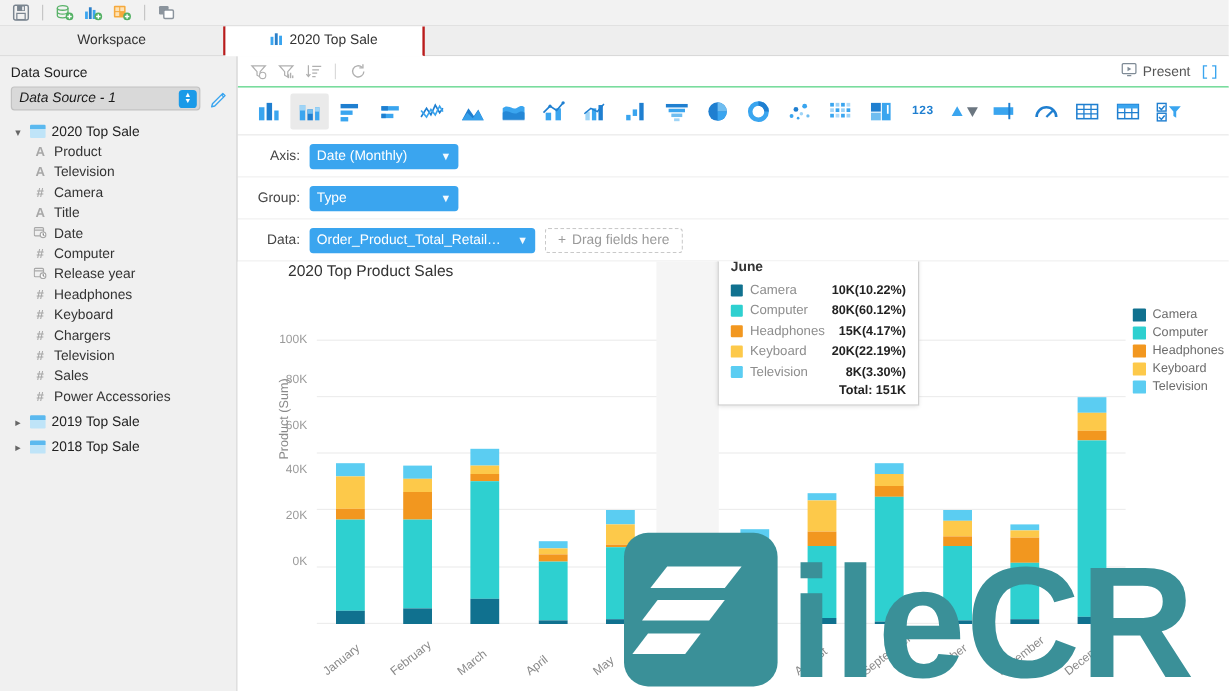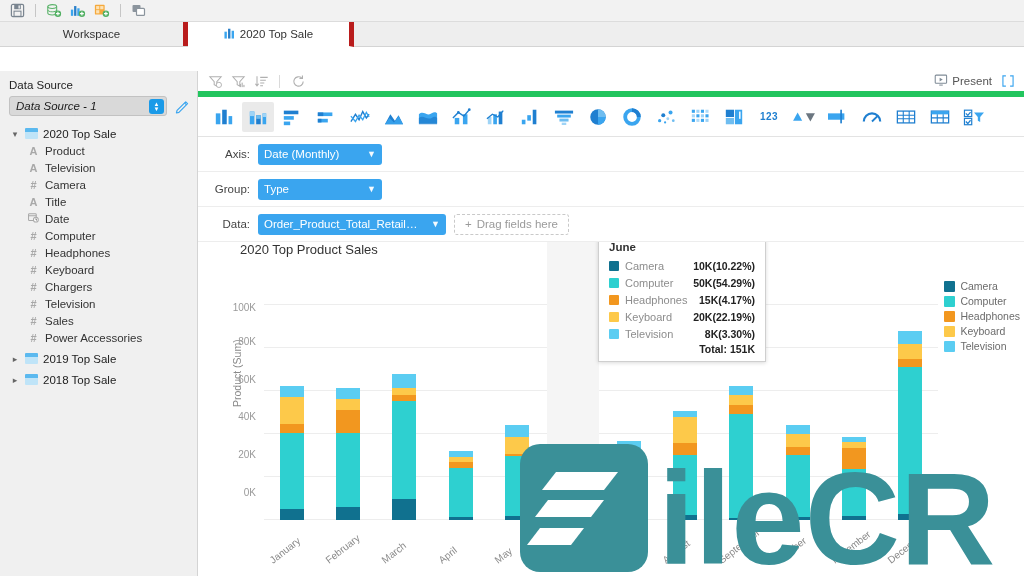--- a/index.html
+++ b/index.html
@@ -28,28 +28,28 @@
   .tb-sep { width: 1px; height: 13px; background: #c6c6c6; margin: 0 5px; }
 
   
   .tabrow {
     height: 25px; background: #eeeeee; border-bottom: 1px solid #d4d4d4;
     display: flex; align-items: stretch; flex: 0 0 25px;
   }
   .tab {
     display: flex; align-items: center; justify-content: center; gap: 5px;
     font-size: 11.5px; color: #333;
-    border-right: 5px solid #b91c1c;
+    border-right: 2px solid #b91c1c;
     cursor: pointer; background: #eeeeee;
   }
   .tab.workspace { width: 188px; }
   .tab.doc { width: 166px; background: #ffffff; border-bottom: 1px solid #ffffff; margin-bottom: -1px; }
 
   
-  .body { flex: 1 1 auto; display: flex; min-height: 0; margin-top: 24px; }
+  .body { flex: 1 1 auto; display: flex; min-height: 0; }
 
   
   .sidebar {
     width: 198px; background: #f0f0f0;
     border-right: 1px solid #d4d4d4;
     display: flex; flex-direction: column; flex: 0 0 198px;
     position: relative;
   }
   .ds-title { font-size: 11.5px; color: #222; padding: 8px 0 5px 9px; font-weight: 400; }
   .ds-row { display: flex; align-items: center; padding: 0 6px 0 9px; gap: 6px; font-style: italic; }
@@ -80,21 +80,21 @@
   }
   .field { display: flex; align-items: center; height: 17px; padding-left: 28px; gap: 6px; cursor: pointer; }
   .f-ico { width: 11px; color: #a8a8a8; font-size: 11px; text-align: center; flex: 0 0 11px; font-weight: 600; }
   .f-ico.date { font-size: 9px; }
   .f-lbl { color: #333; }
 
   
   .main { flex: 1 1 auto; display: flex; flex-direction: column; background: #fff; min-width: 0; }
 
   .chart-toolbar-1 {
-    height: 26px; border-bottom: 6px solid #22c55e; display: flex; align-items: center;
+    height: 26px; border-bottom: 1px solid #22c55e; display: flex; align-items: center;
     padding: 0 7px; gap: 3px; flex: 0 0 26px; background: #fff;
   }
   .ct-btn { width: 20px; height: 20px; display: flex; align-items: center; justify-content: center; cursor: pointer; }
   .ct-sep { width: 1px; height: 13px; background: #dadada; margin: 0 5px; }
   .spacer { flex: 1 1 auto; }
   .present {
     display: flex; align-items: center; gap: 4px; font-size: 11.5px; color: #555;
     cursor: pointer; padding: 0 4px;
   }
   .fullscreen { width: 18px; height: 18px; display: flex; align-items: center; justify-content: center; cursor: pointer; }
@@ -303,20 +303,31 @@
               <path d="M0.6 4.1h8.4" stroke="#a8a8a8" stroke-width="1.1"></path>
               <circle cx="8.6" cy="8.4" r="2.6" fill="#fff" stroke="#a8a8a8" stroke-width="1.1"></circle>
               <path d="M8.6 6.7v1.8l1.2.7" stroke="#a8a8a8" stroke-width="1"></path>
             </svg>
           </span>
           <span class="f-lbl">Date</span>
         </div>
         <div class="field">
           <span class="f-ico">#</span>
           <span class="f-lbl">Computer</span>
+        </div>
+        <div class="field">
+          <span class="f-ico date">
+            <svg width="11" height="11" viewBox="0 0 12 12">
+              <rect x="0.6" y="1.8" width="8.4" height="7.6" rx="1" fill="none" stroke="#a8a8a8" stroke-width="1.1"></rect>
+              <path d="M0.6 4.1h8.4" stroke="#a8a8a8" stroke-width="1.1"></path>
+              <circle cx="8.6" cy="8.4" r="2.6" fill="#fff" stroke="#a8a8a8" stroke-width="1.1"></circle>
+              <path d="M8.6 6.7v1.8l1.2.7" stroke="#a8a8a8" stroke-width="1"></path>
+            </svg>
+          </span>
+          <span class="f-lbl">Release year</span>
         </div>
         <div class="field">
           <span class="f-ico">#</span>
           <span class="f-lbl">Headphones</span>
         </div>
         <div class="field">
           <span class="f-ico">#</span>
           <span class="f-lbl">Keyboard</span>
         </div>
         <div class="field">
@@ -778,21 +789,21 @@
           <div class="tt-title">June</div>
           <div id="ttrows">
               <div class="tt-row">
                 <span class="tt-sw" style="background: rgb(16, 113, 143);"></span>
                 <span class="tt-name">Camera</span>
                 <span class="tt-val">10K(10.22%)</span>
               </div>
               <div class="tt-row">
                 <span class="tt-sw" style="background: rgb(46, 208, 208);"></span>
                 <span class="tt-name">Computer</span>
-                <span class="tt-val">50K(54.29%)</span>
+                <span class="tt-val">80K(60.12%)</span>
               </div>
               <div class="tt-row">
                 <span class="tt-sw" style="background: rgb(242, 151, 31);"></span>
                 <span class="tt-name">Headphones</span>
                 <span class="tt-val">15K(4.17%)</span>
               </div>
               <div class="tt-row">
                 <span class="tt-sw" style="background: rgb(253, 201, 74);"></span>
                 <span class="tt-name">Keyboard</span>
                 <span class="tt-val">20K(22.19%)</span>

